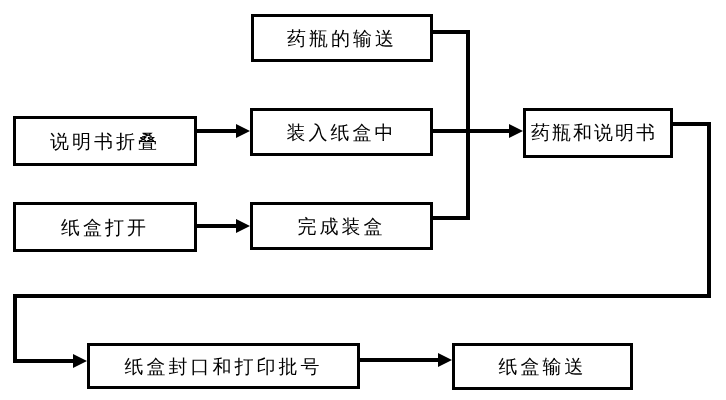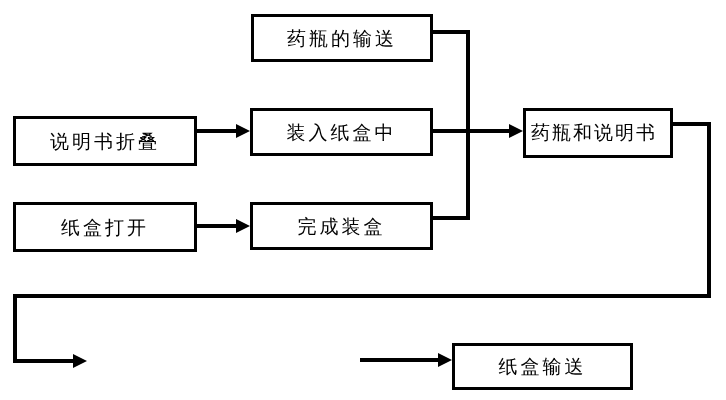--- a/index.html
+++ b/index.html
@@ -84,20 +84,23 @@
   </div>
 
   <div class="node" id="n-carton-open">
     <span>纸盒打开</span>
   </div>
 
   <div class="node" id="n-carton-convey">
     <span>完成装盒</span>
   </div>
 
+  <div class="node" id="n-seal-print">
+    <span>纸盒封口和打印批号</span>
+  </div>
 
   <div class="node" id="n-complete">
     <span>纸盒输送</span>
   </div>
 
   <div class="h-line" style="left:197px; top:129px; width:41px;"></div>
   <div class="arrow-right" style="left:236px; top:124px;"></div>
 
   <div class="h-line" style="left:197px; top:224px; width:41px;"></div>
   <div class="arrow-right" style="left:236px; top:219px;"></div>

